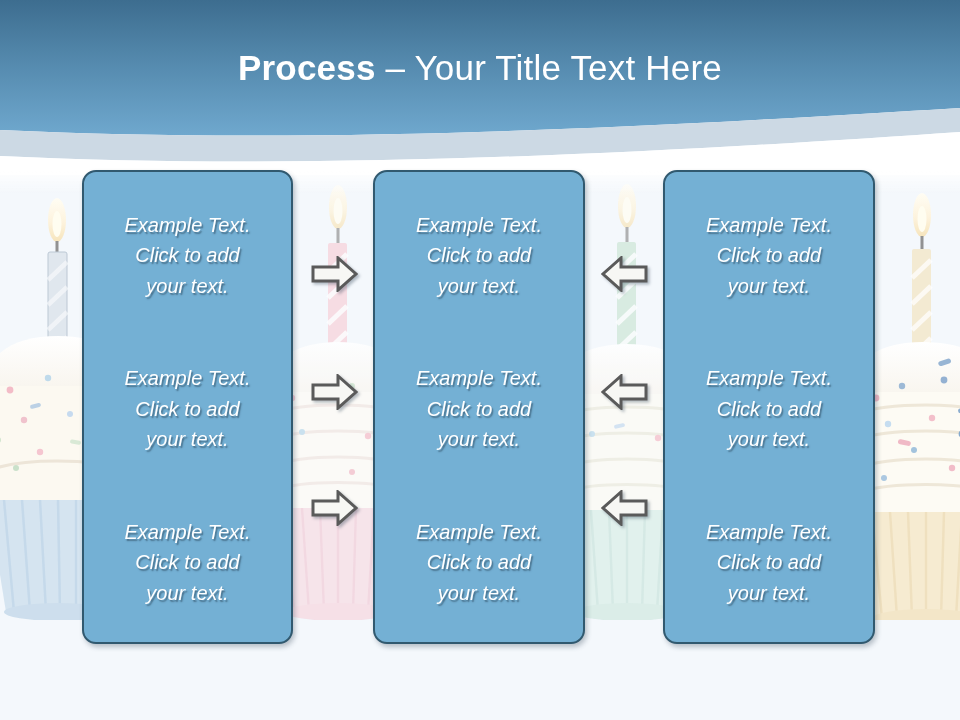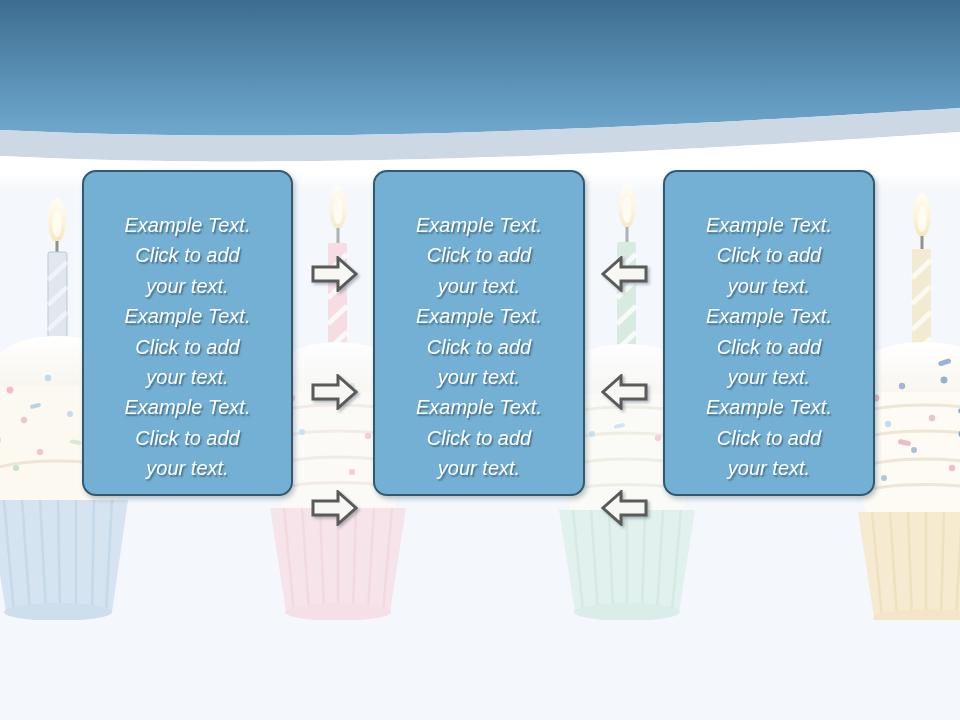--- a/index.html
+++ b/index.html
@@ -50,21 +50,21 @@
     z-index: 5;
     white-space: nowrap;
   }
   .title .bold { font-weight: bold; }
   .title .light { font-weight: normal; }
 
   
   .process-box {
     position: absolute;
     top: 170px;
-    height: 326px;
+    height: 474px;
     background: #74b0d4;
     border: 2px solid #31596f;
     border-radius: 14px;
     box-shadow: 2px 3px 5px rgba(40,60,80,0.30);
     display: flex;
     flex-direction: column;
     justify-content: space-between;
     padding: 38px 16px 34px 16px;
     z-index: 4;
   }
@@ -317,20 +317,23 @@
 
     <path d="M 0 130 C 330 146 700 124 960 108 L 960 132 C 700 150 330 172 0 156 Z" fill="#ccd9e4"></path>
 
     <path d="M 0 156 C 330 172 700 150 960 132 L 960 175 L 0 175 Z" fill="#ffffff"></path>
   </svg>
 
   <div style="position:absolute;left:0;top:168px;width:960px;height:26px;
               background:linear-gradient(#ffffff,rgba(244,248,252,0));
               z-index:1;pointer-events:none;"></div>
 
+  <div class="title">
+    <span class="bold">Process</span><span class="light"> – Your Title Text Here</span>
+  </div>
 
   <div class="process-box" style="left:82px; width:211px;">
     <div class="box-text">Example Text.
 Click  to add
 your text.</div>
     <div class="box-text">Example Text.
 Click  to add
 your text.</div>
     <div class="box-text">Example Text.
 Click  to add

